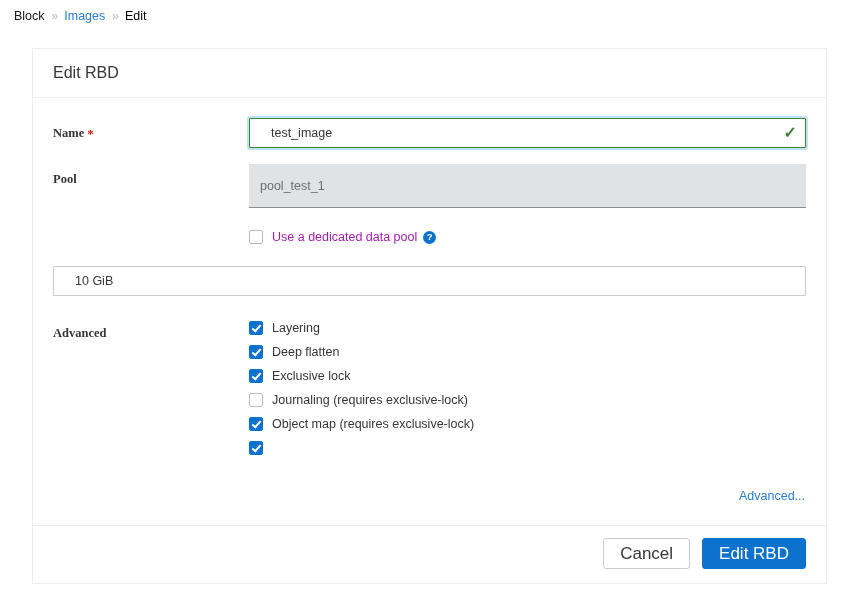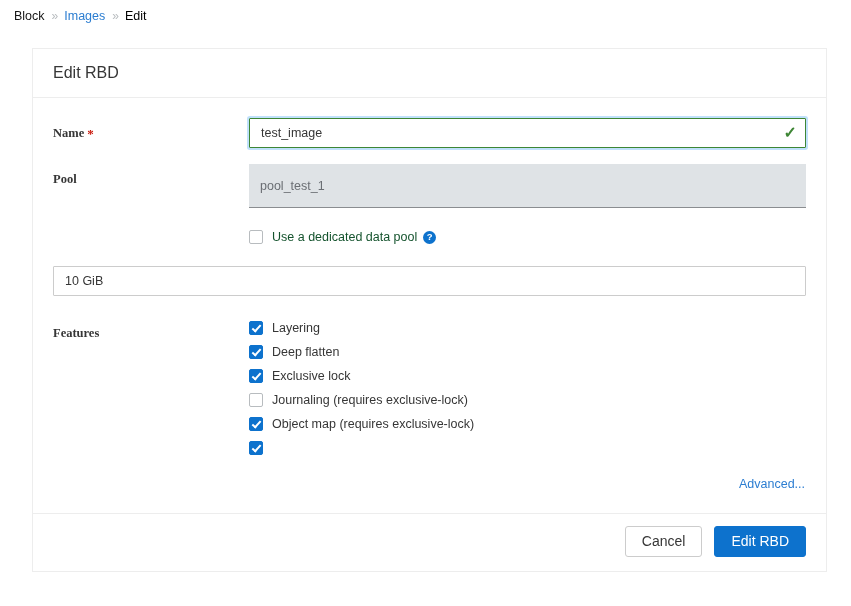--- a/index.html
+++ b/index.html
@@ -112,21 +112,21 @@
   .input-text {
     width: 100%;
     height: 30px;
     box-sizing: border-box;
     border: 1px solid #cccccc;
     border-radius: 1px;
     background: #ffffff;
     font-family: "Liberation Sans", sans-serif;
     font-size: 12.5px;
     color: #363636;
-    padding: 0 26px 0 11px;
+    padding: 0 26px 0 21px;
     outline: none;
   }
   .input-text.is-valid {
     border: 1px solid #3e8635;
     box-shadow: 0 0 0 2px rgba(115, 188, 247, 0.45);
   }
   .valid-check {
     position: absolute;
     right: 9px;
     top: 50%;
@@ -187,21 +187,21 @@
     border: solid #ffffff;
     border-width: 0 2px 2px 0;
     transform: rotate(42deg);
   }
   .check-label {
     font-size: 12.5px;
     color: #363636;
     cursor: pointer;
   }
   .check-label.muted {
-    color: #14532d;
+    color: #a21caf;
   }
 
   .dedicated-row {
     display: flex;
     align-items: center;
     margin: 6px 0 0 0;
   }
   .help-icon {
     width: 13px;
     height: 13px;
@@ -226,26 +226,27 @@
   .advanced-wrap {
     display: flex;
     justify-content: flex-end;
     margin-top: 22px;
     padding-right: 1px;
   }
   .advanced-link {
     color: #2b7dd1;
     font-size: 12.5px;
     cursor: pointer;
+    margin-top: 12px;
   }
 
   
   .btn {
     font-family: "Liberation Sans", sans-serif;
-    font-size: 14px;
+    font-size: 17px;
     border-radius: 3px;
     cursor: pointer;
     box-sizing: border-box;
     padding: 0 16px;
     height: 31px;
     line-height: 29px;
   }
   .btn-secondary {
     background: #ffffff;
     border: 1px solid #cccccc;
@@ -316,21 +317,21 @@
     <div class="form-row">
       <div class="form-control-wrap">
         <input class="input-text" type="text" value="10 GiB" style="">
       </div>
     </div>
 
     <div class="spacer-row"></div>
 
     <div class="form-row">
       <div class="form-label">
-        <span>Features</span>
+        <span>Advanced</span>
       </div>
       <div class="form-control-wrap features-block">
 
         <div class="check-row">
           <span class="cbox checked"></span>
           <span class="check-label">Layering</span>
         </div>
 
         <div class="check-row">
           <span class="cbox checked"></span>

